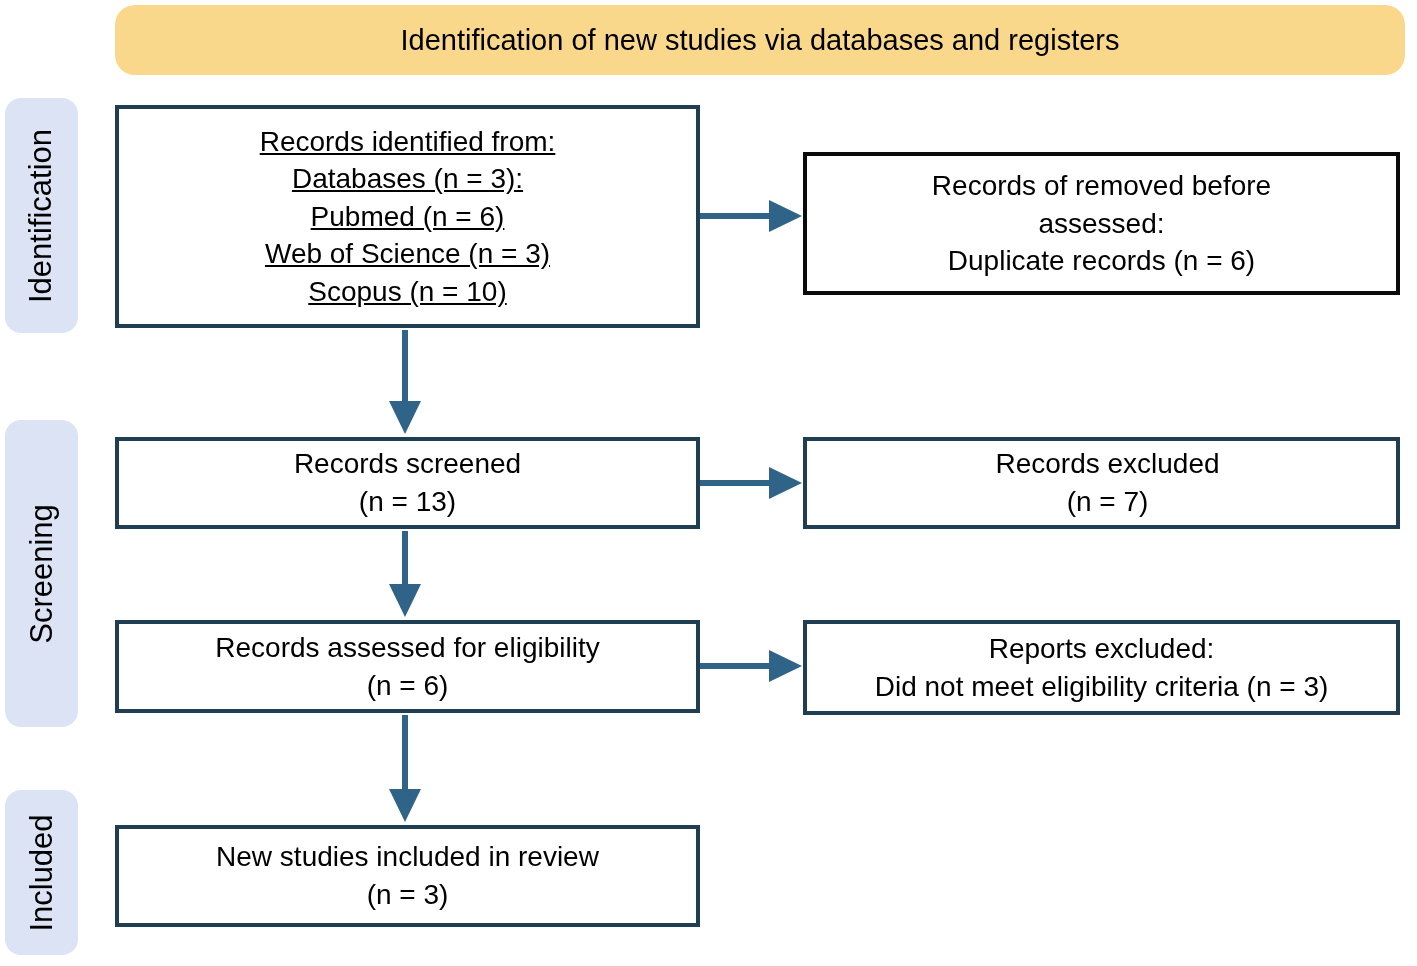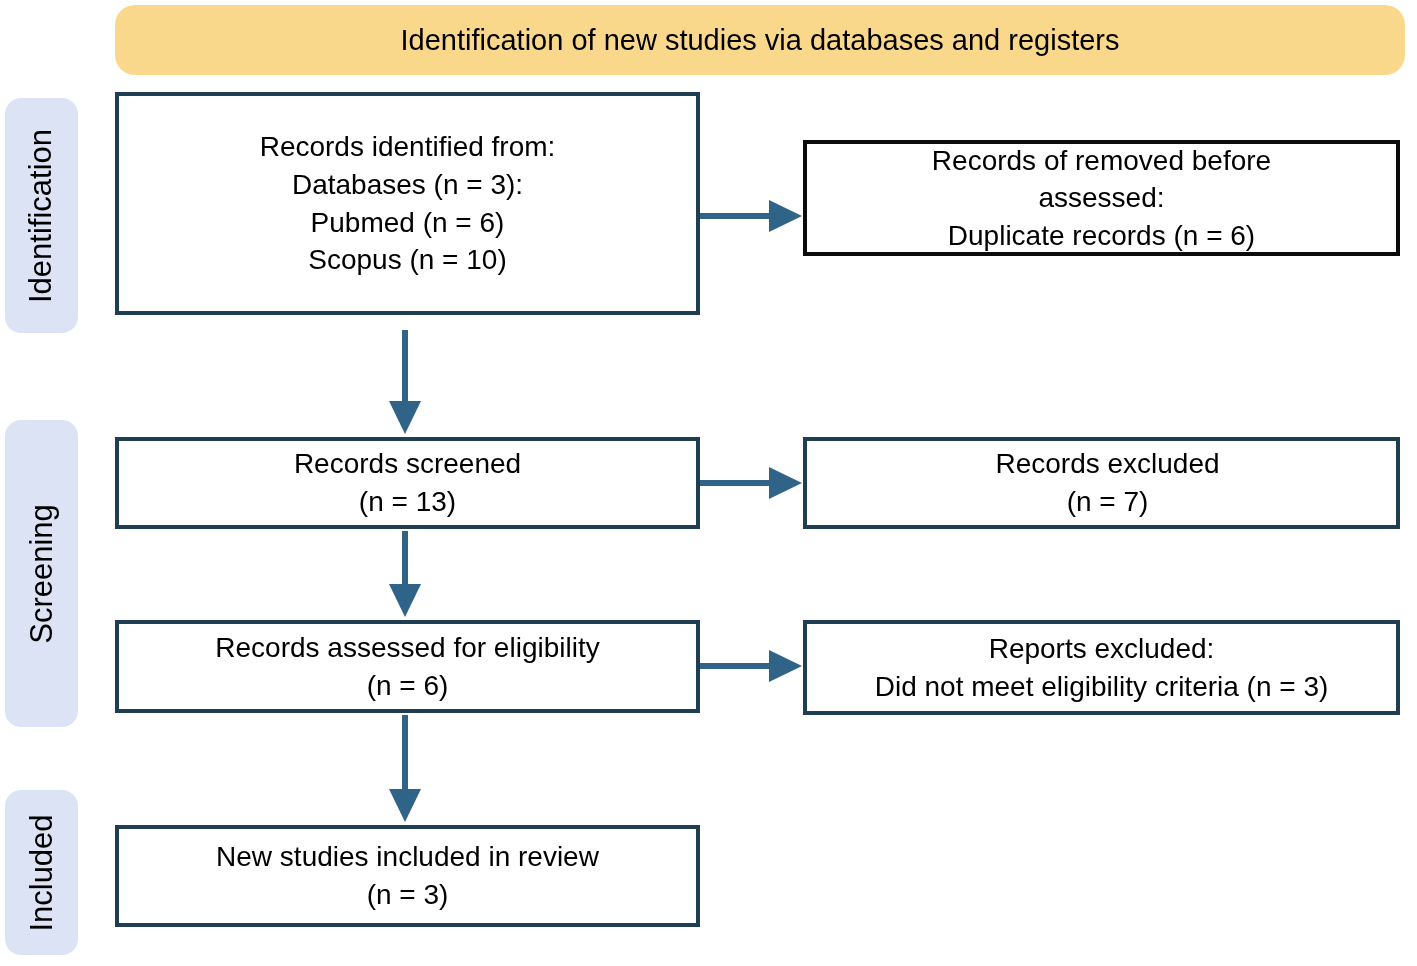--- a/index.html
+++ b/index.html
@@ -66,43 +66,44 @@
   <div class="stage" style="top:98px;height:235px;">
     <span>Identification</span>
   </div>
   <div class="stage" style="top:420px;height:307px;">
     <span>Screening</span>
   </div>
   <div class="stage" style="top:790px;height:165px;">
     <span>Included</span>
   </div>
 
-  <div class="box" style="left:115px;top:92px;width:585px;height:223px;">
+  <div class="box" style="left:115px;top:105px;width:585px;height:223px;text-decoration:underline;">
     <span class="line">Records identified from:</span>
     <span class="line">Databases (n = 3):</span>
     <span class="line">Pubmed (n = 6)</span>
+    <span class="line">Web of Science (n = 3)</span>
     <span class="line">Scopus (n = 10)</span>
   </div>
 
   <div class="box" style="left:115px;top:437px;width:585px;height:92px;">
     <span class="line">Records screened</span>
     <span class="line">(n = 13)</span>
   </div>
 
   <div class="box" style="left:115px;top:620px;width:585px;height:93px;">
     <span class="line">Records assessed for eligibility</span>
     <span class="line">(n = 6)</span>
   </div>
 
   <div class="box" style="left:115px;top:825px;width:585px;height:102px;">
     <span class="line">New studies included in review</span>
     <span class="line">(n = 3)</span>
   </div>
 
-  <div class="box removed" style="left:803px;top:140px;width:597px;height:116px;">
+  <div class="box removed" style="left:803px;top:152px;width:597px;height:143px;">
     <span class="line">Records of removed before</span>
     <span class="line">assessed:</span>
     <span class="line">Duplicate records (n = 6)</span>
   </div>
 
   <div class="box" style="left:803px;top:437px;width:597px;height:92px;padding-left:12px;">
     <span class="line">Records excluded</span>
     <span class="line">(n = 7)</span>
   </div>
 

